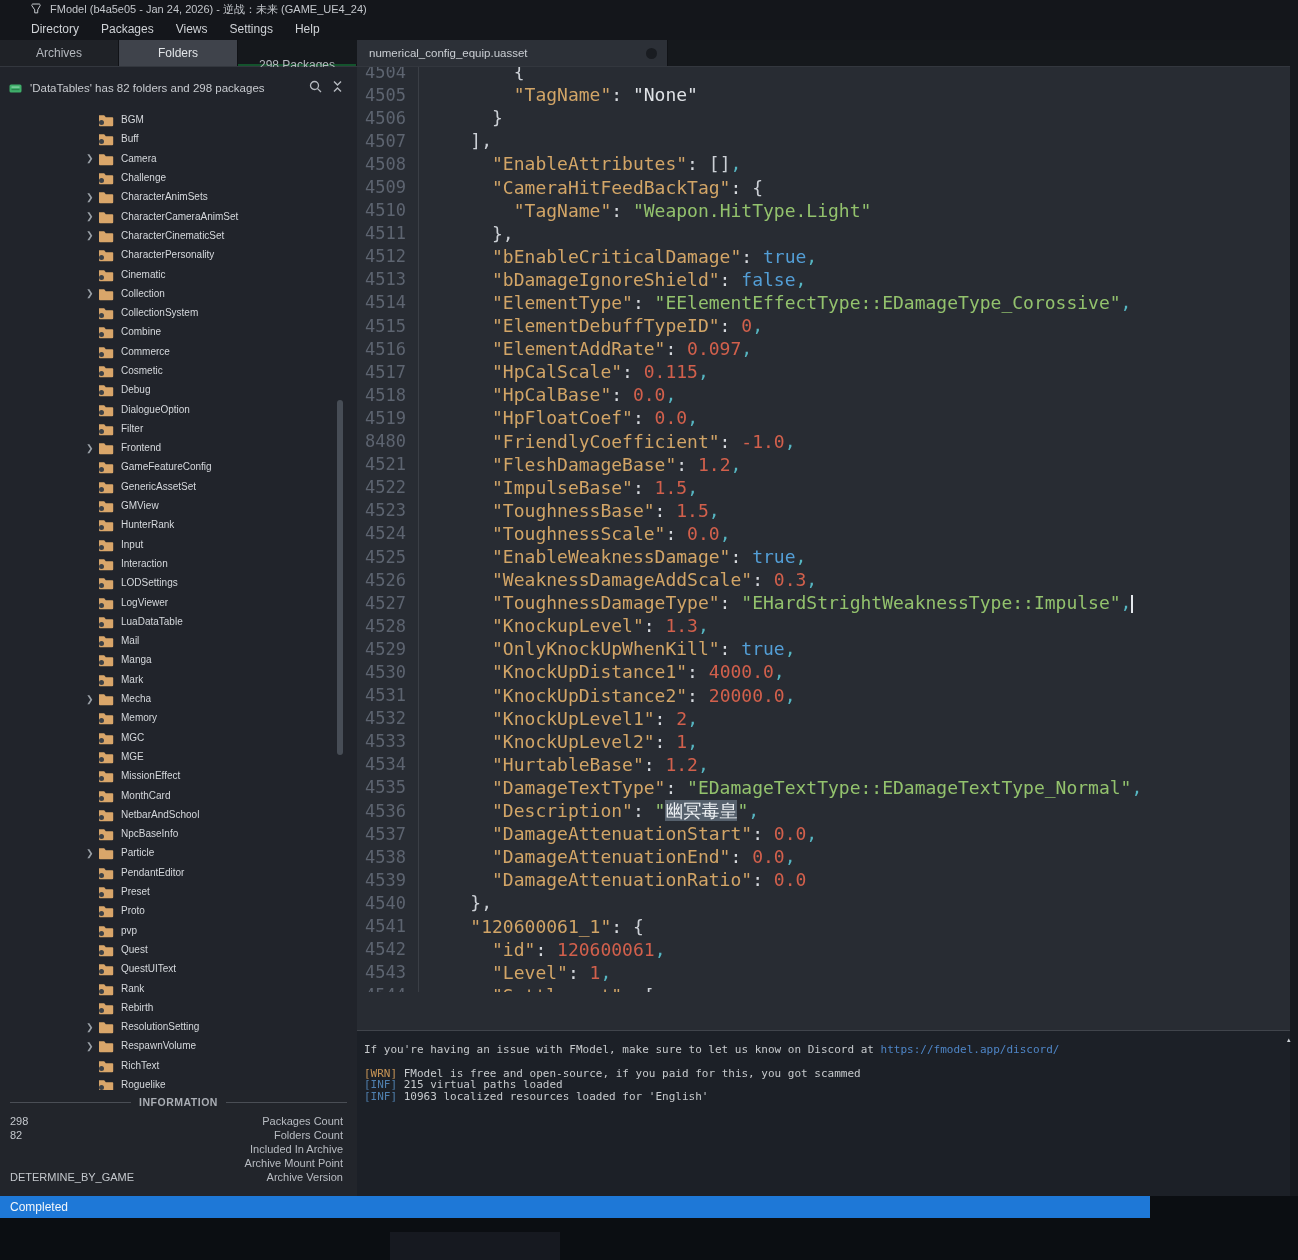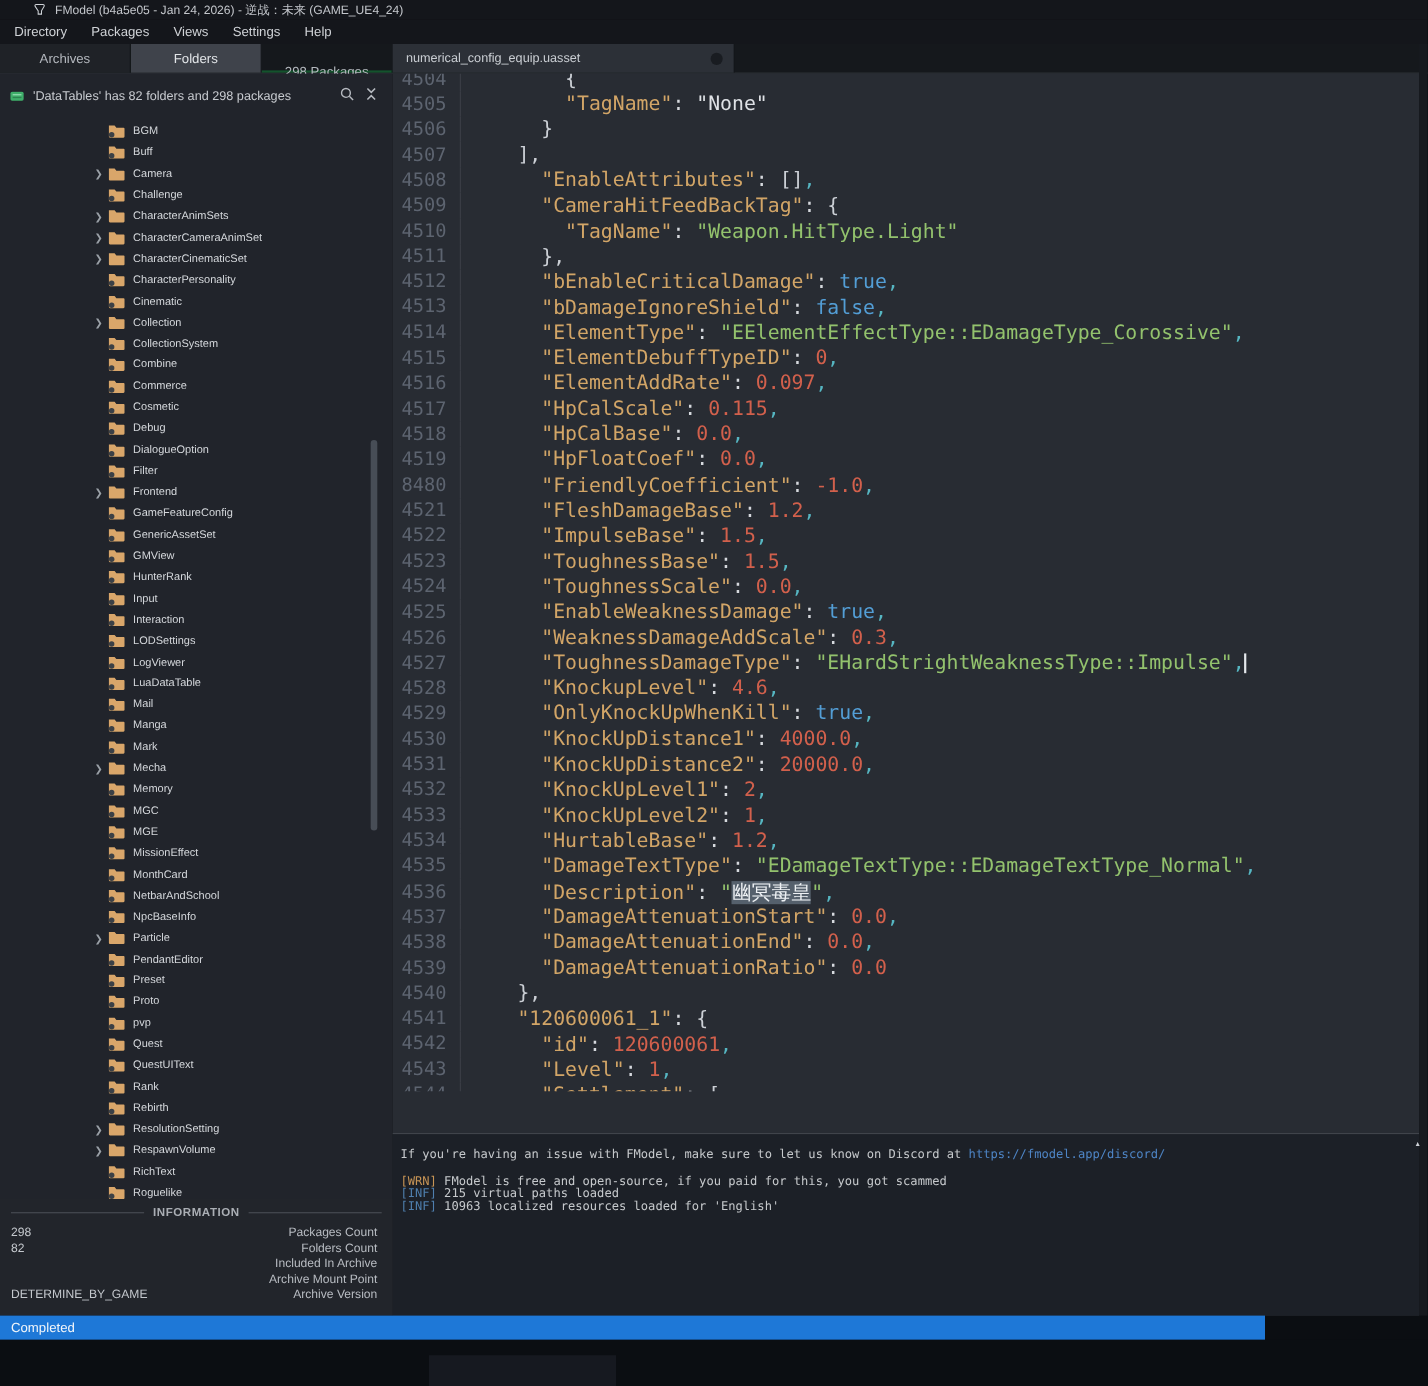--- a/index.html
+++ b/index.html
@@ -5,21 +5,21 @@
   html,body{margin:0;padding:0;background:#0b0e12;}
   .screen{position:relative;width:1298px;height:1260px;overflow:hidden;background:#0b0e12;
           font-family:"Liberation Sans",sans-serif;-webkit-font-smoothing:antialiased;}
 
   
   .titlebar{position:absolute;left:0;top:0;width:1298px;height:18px;background:#14161b;
             display:flex;align-items:center;}
   .titlebar .logo{margin-left:30px;margin-right:8px;display:flex;align-items:center;}
   .title-text{color:#c3c6cb;font-size:11px;}
   .menubar{position:absolute;left:0;top:18px;width:1298px;height:22px;background:#14161b;
-           display:flex;align-items:center;padding-left:2px;box-sizing:border-box;}
+           display:flex;align-items:center;padding-left:20px;box-sizing:border-box;}
   .menu-item{color:#cfd2d6;font-size:12px;padding:0 11px;height:22px;line-height:22px;cursor:default;}
 
   
   .tabstrip{position:absolute;left:0;top:40px;width:1298px;height:27px;background:#15181c;
             border-bottom:1px solid #33373e;box-sizing:border-box;display:flex;}
   .left-tabs{width:357px;display:flex;height:100%;}
   .tab{flex:1;display:flex;align-items:center;justify-content:center;font-size:12px;
        color:#b4b8be;background:#1f2227;border-right:1px solid #101216;box-sizing:border-box;}
   .tab.active{background:#3f434b;color:#e2e5e8;}
   .tab.pkg{background:#14532d;margin-top:24px;}
@@ -633,21 +633,21 @@
           <div class="code-line">
             <span class="ln">4526</span>
             <span class="ct"><span class="tk-plain">      </span><span class="tk-key">"WeaknessDamageAddScale"</span><span class="tk-plain">: </span><span class="tk-num">0.3</span><span class="tk-comma">,</span></span>
           </div>
           <div class="code-line">
             <span class="ln">4527</span>
             <span class="ct"><span class="tk-plain">      </span><span class="tk-key">"ToughnessDamageType"</span><span class="tk-plain">: </span><span class="tk-str">"EHardStrightWeaknessType::Impulse"</span><span class="tk-comma">,</span><span class="tk-caret"></span></span>
           </div>
           <div class="code-line">
             <span class="ln">4528</span>
-            <span class="ct"><span class="tk-plain">      </span><span class="tk-key">"KnockupLevel"</span><span class="tk-plain">: </span><span class="tk-num">4.6</span><span class="tk-comma">,</span></span>
+            <span class="ct"><span class="tk-plain">      </span><span class="tk-key">"KnockupLevel"</span><span class="tk-plain">: </span><span class="tk-num">1.3</span><span class="tk-comma">,</span></span>
           </div>
           <div class="code-line">
             <span class="ln">4529</span>
             <span class="ct"><span class="tk-plain">      </span><span class="tk-key">"OnlyKnockUpWhenKill"</span><span class="tk-plain">: </span><span class="tk-bool">true</span><span class="tk-comma">,</span></span>
           </div>
           <div class="code-line">
             <span class="ln">4530</span>
             <span class="ct"><span class="tk-plain">      </span><span class="tk-key">"KnockUpDistance1"</span><span class="tk-plain">: </span><span class="tk-num">4000.0</span><span class="tk-comma">,</span></span>
           </div>
           <div class="code-line">

